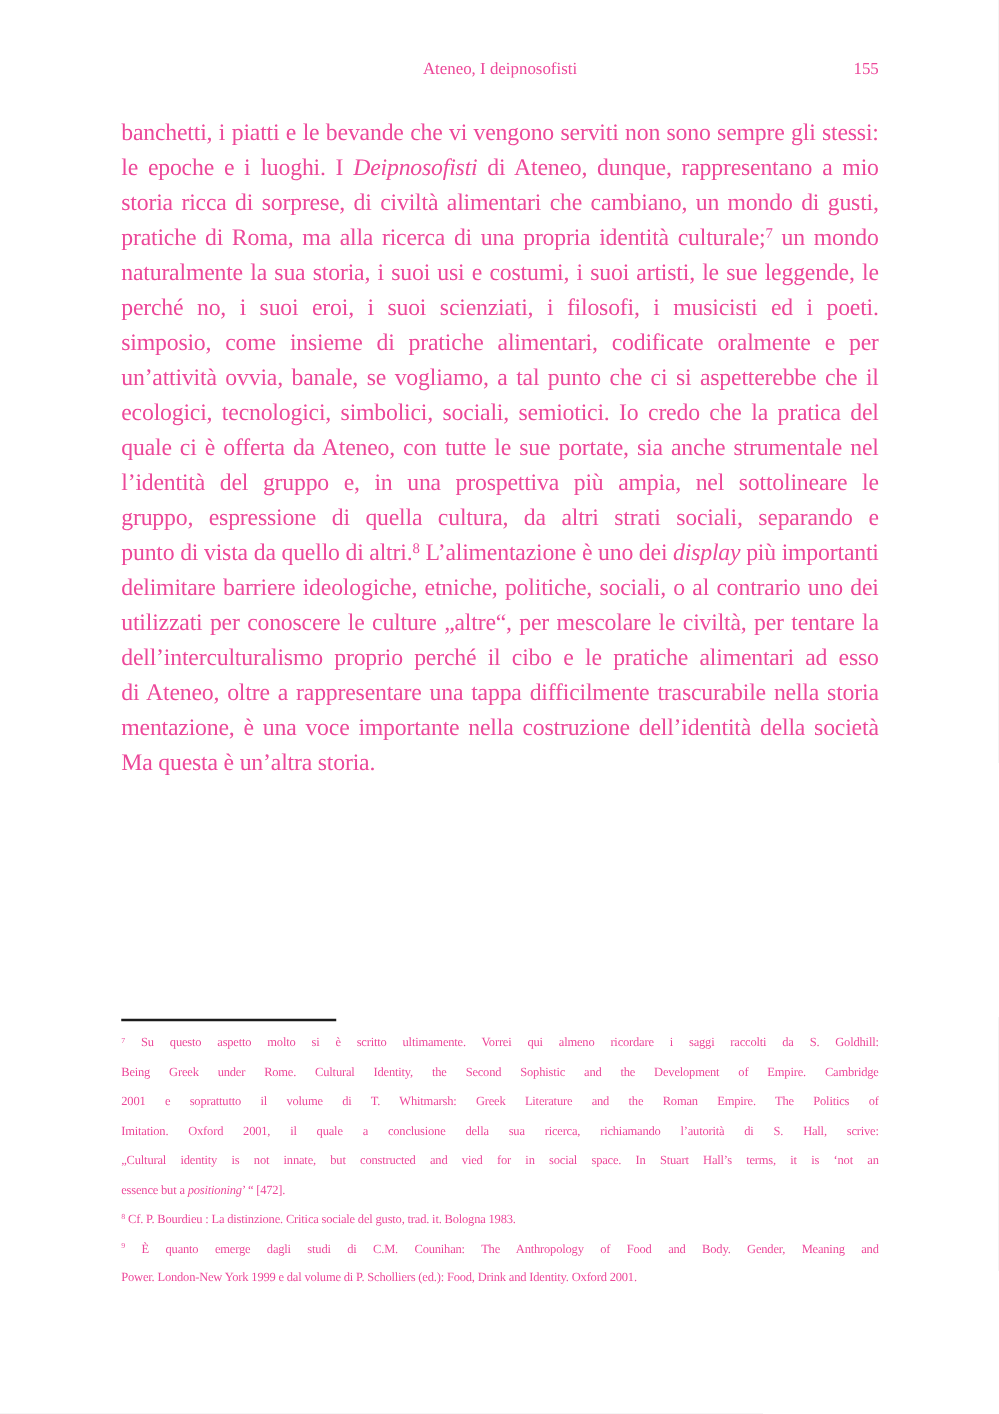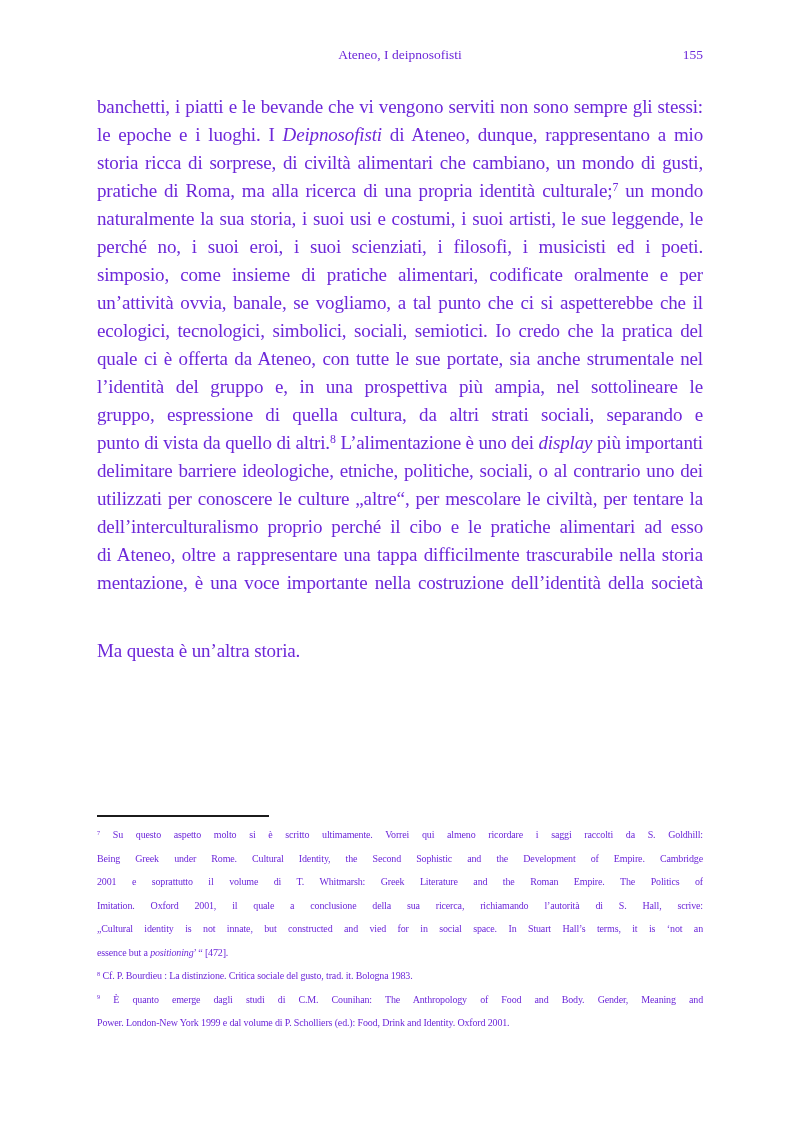--- a/index.html
+++ b/index.html
@@ -6,21 +6,21 @@
     margin: 0;
     padding: 0;
     background: #e8e8e8;
   }
   .page {
     position: relative;
     width: 799px;
     height: 1131px;
     background: #ffffff;
     font-family: "Liberation Serif", serif;
-    color: #6d28d9;
+    color: #ec4899;
     overflow: hidden;
   }
   .header-row {
     position: absolute;
     top: 46px;
     left: 97px;
     width: 606px;
     height: 18px;
     font-size: 13.5px;
     line-height: 18px;
@@ -47,21 +47,20 @@
   .bline {
     height: 28px;
     line-height: 28px;
     text-align: justify;
     text-align-last: justify;
     overflow: hidden;
     white-space: normal;
   }
   .bline.nojust {
     text-align-last: left;
-    margin-top: 40px;
   }
   .fn-sep {
     position: absolute;
     top: 815px;
     left: 97px;
     width: 172px;
     height: 2px;
     background: #1b1b1b;
   }
   .footnotes {

